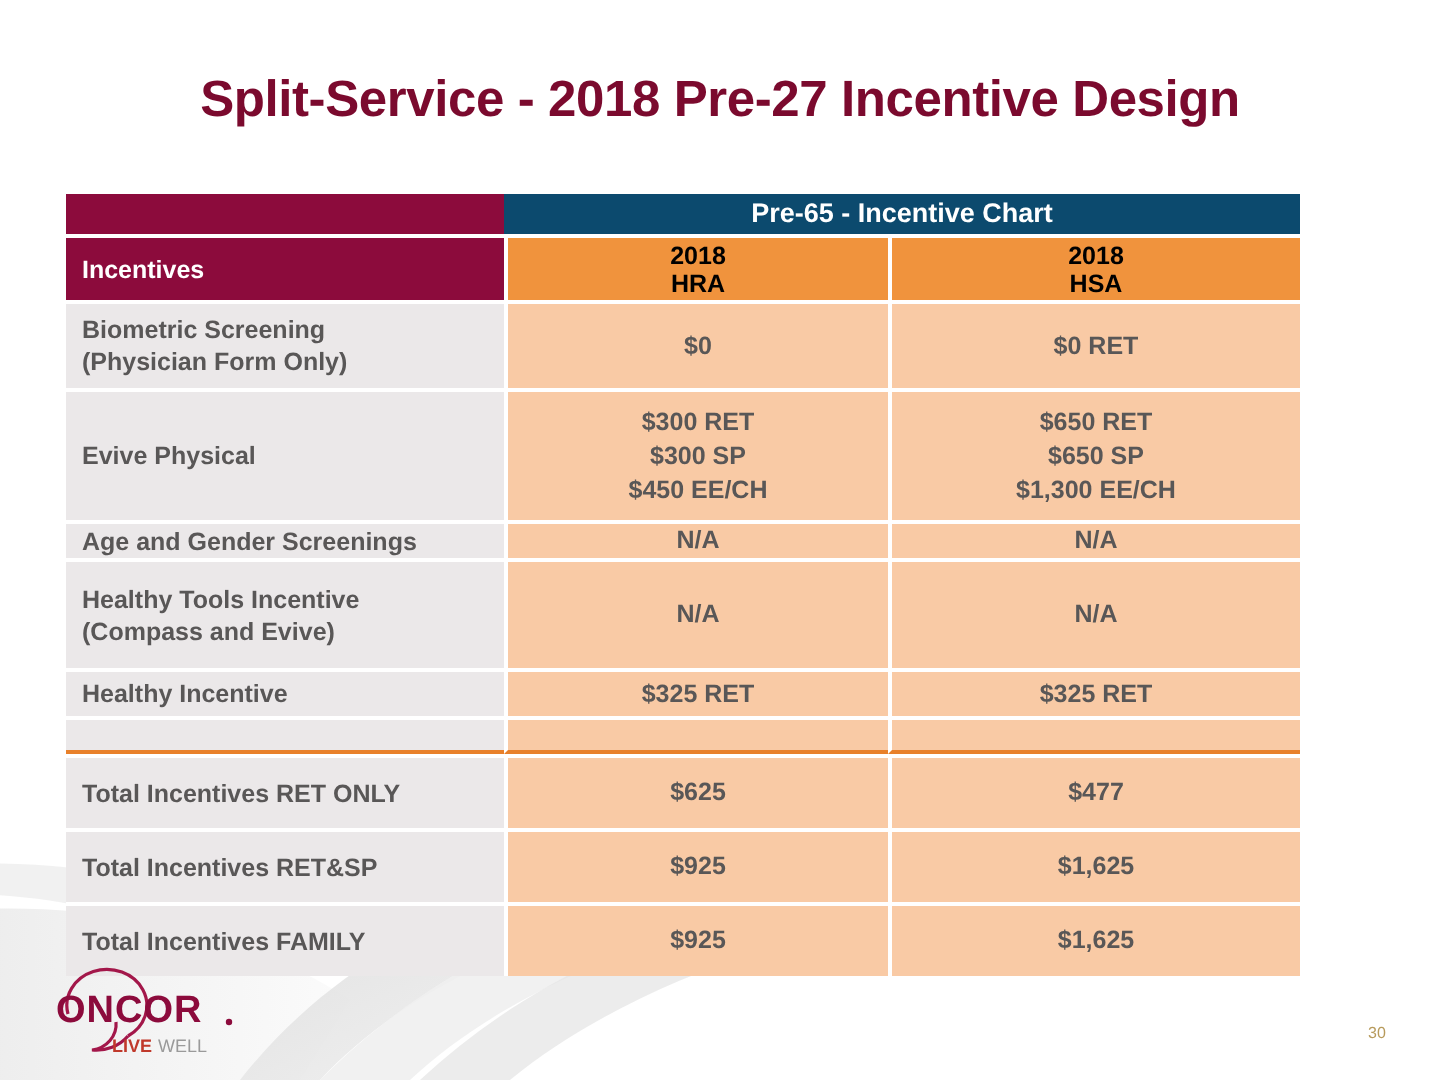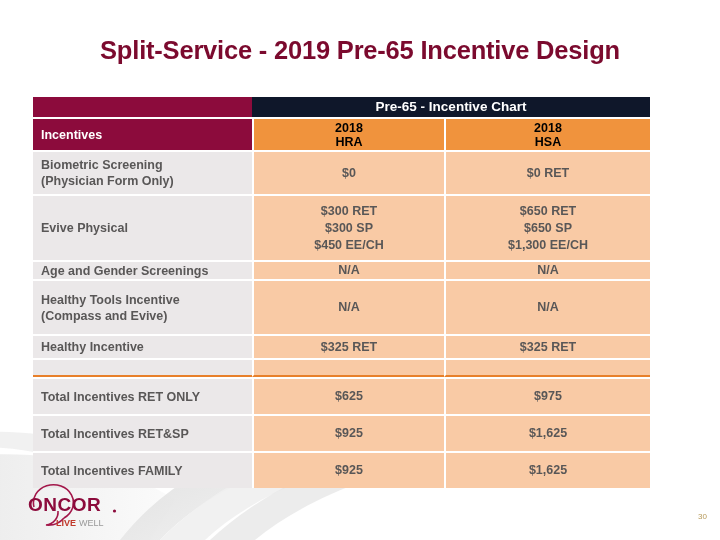--- a/index.html
+++ b/index.html
@@ -57,21 +57,21 @@
     padding: 0;
     vertical-align: middle;
   }
 
   .col-label { width: 219px; }
   .col-hra   { width: 192px; }
   .col-hsa   { width: 206px; }
 
   
   .banner-cell {
-    background: #0f172a;
+    background: #0c4a6e;
     color: #ffffff;
     font-size: 13.5px;
     font-weight: bold;
     text-align: center;
     height: 20px;
     line-height: 20px;
     font-family: "Liberation Sans", sans-serif;
   }
   .banner-blank {
     background: #8C0B3C;
@@ -150,21 +150,21 @@
     left: 22px;
     top: 481px;
     z-index: 3;
     width: 140px;
     height: 52px;
   }
 
   
   #page-number {
     position: absolute;
-    left: 698px;
+    left: 684px;
     top: 512px;
     font-size: 8px;
     color: #B79A5B;
     font-family: "Liberation Sans", sans-serif;
     z-index: 3;
   }
 </style>
 </head>
 <body>
 
@@ -179,21 +179,21 @@
       <stop offset="100%" stop-color="#fafafa"></stop>
     </linearGradient>
   </defs>
   <path d="M -20,455 C 60,450 130,470 175,500 L 150,540 L -20,540 Z" fill="url(#gs2)" opacity="0.75"></path>
   <path d="M 120,540 C 175,470 255,440 340,425 L 360,445 C 275,462 205,492 160,540 Z" fill="url(#gs1)" opacity="0.85"></path>
   <path d="M 160,540 C 225,475 300,448 385,433 L 400,452 C 320,468 250,498 205,540 Z" fill="#f0f0f0" opacity="0.9"></path>
   <path d="M 210,540 C 275,480 350,455 430,441 L 443,459 C 368,474 300,503 255,540 Z" fill="#e4e4e4" opacity="0.7"></path>
   <path d="M -20,432 C 40,430 80,440 110,455 L 95,470 C 60,455 20,447 -20,447 Z" fill="#ededed" opacity="0.8"></path>
 </svg>
 
-<div id="slide-title">Split-Service - 2019 Pre-65 Incentive Design</div>
+<div id="slide-title">Split-Service - 2018 Pre-27 Incentive Design</div>
 
 <table id="incentive-table">
   <colgroup>
     <col class="col-label">
       <col class="col-hra">
       <col class="col-hsa">
   </colgroup>
   <tbody>
 
     <tr>
@@ -281,21 +281,21 @@
 
     <tr class="r-h19">
       <td class="spacer-lbl"></td>
       <td class="spacer-val"></td>
       <td class="spacer-val"></td>
     </tr>
 
     <tr class="r-h21">
       <td class="lbl">Total Incentives RET ONLY</td>
       <td class="val">$625</td>
-      <td class="val">$975</td>
+      <td class="val">$477</td>
     </tr>
     <tr class="r-h21">
       <td class="lbl">Total Incentives RET&amp;SP</td>
       <td class="val">$925</td>
       <td class="val">$1,625</td>
     </tr>
     <tr class="r-h21">
       <td class="lbl">Total Incentives FAMILY</td>
       <td class="val">$925</td>
       <td class="val">$1,625</td>

